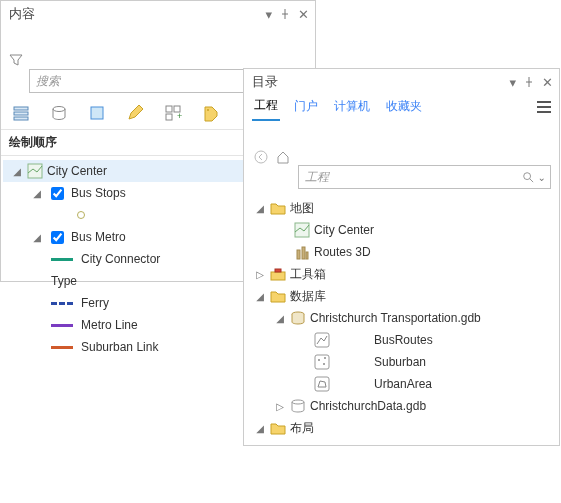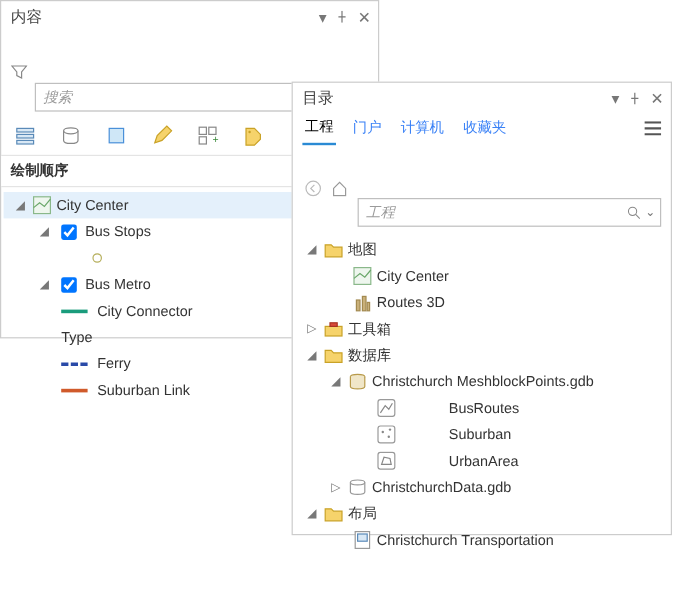--- a/index.html
+++ b/index.html
@@ -221,20 +221,24 @@
       <span class="lbl">City Connector</span>
     </div>
     <div class="row ind3">
       <span class="lbl">Type</span>
     </div>
     <div class="row ind3">
       <span class="swatch dashed" style="border-top-color:#2a4aa8"></span>
       <span class="lbl">Ferry</span>
     </div>
     <div class="row ind3">
+      <span class="swatch" style="border-top-color:#7a3cc1"></span>
+      <span class="lbl">Metro Line</span>
+    </div>
+    <div class="row ind3">
       <span class="swatch" style="border-top-color:#d05a2b"></span>
       <span class="lbl">Suburban Link</span>
     </div>
   </div>
 </div>
 
 <div class="panel catalog">
   <div class="titlebar">
     <span class="title">目录</span>
     <div class="tb-icons">
@@ -336,21 +340,21 @@
       <span class="lbl">数据库</span>
     </div>
     <div class="row ind2">
       <span class="exp">◢</span>
       <span class="ico">
         <svg width="16" height="16" viewBox="0 0 16 16">
             <ellipse cx="8" cy="4" rx="6" ry="2" fill="#f0e6c8" stroke="#b89a4a"></ellipse>
             <path d="M2 4v8c0 1.1 2.7 2 6 2s6-.9 6-2V4" fill="#f0e6c8" stroke="#b89a4a"></path>
           </svg>
       </span>
-      <span class="lbl">Christchurch MeshblockPoints.gdb</span>
+      <span class="lbl">Christchurch Transportation.gdb</span>
     </div>
     <div class="row ind4">
       <span class="ico">
           <svg width="16" height="16" viewBox="0 0 16 16">
             <rect x="1" y="1" width="14" height="14" rx="2" fill="none" stroke="#999"></rect>
             <path d="M3 12l4-6 3 3 3-5" stroke="#888" fill="none"></path>
           </svg>
         </span>
       <span class="lbl">BusRoutes</span>
     </div>
@@ -387,23 +391,14 @@
 
     <div class="row ind1">
       <span class="exp">◢</span>
       <span class="ico">
         <svg width="16" height="14" viewBox="0 0 16 14">
             <path d="M1 3h5l2 2h7v8H1z" fill="#f6d36b" stroke="#c9a227"></path>
           </svg>
       </span>
       <span class="lbl">布局</span>
     </div>
-    <div class="row ind3">
-      <span class="ico">
-        <svg width="14" height="16" viewBox="0 0 14 16">
-            <rect x="1" y="1" width="12" height="14" fill="#fff" stroke="#999"></rect>
-            <rect x="3" y="3" width="8" height="6" fill="#d9e8f5" stroke="#5a8ab8"></rect>
-          </svg>
-      </span>
-      <span class="lbl">Christchurch Transportation</span>
-    </div>
   </div>
 </div>
 
 </body></html>

